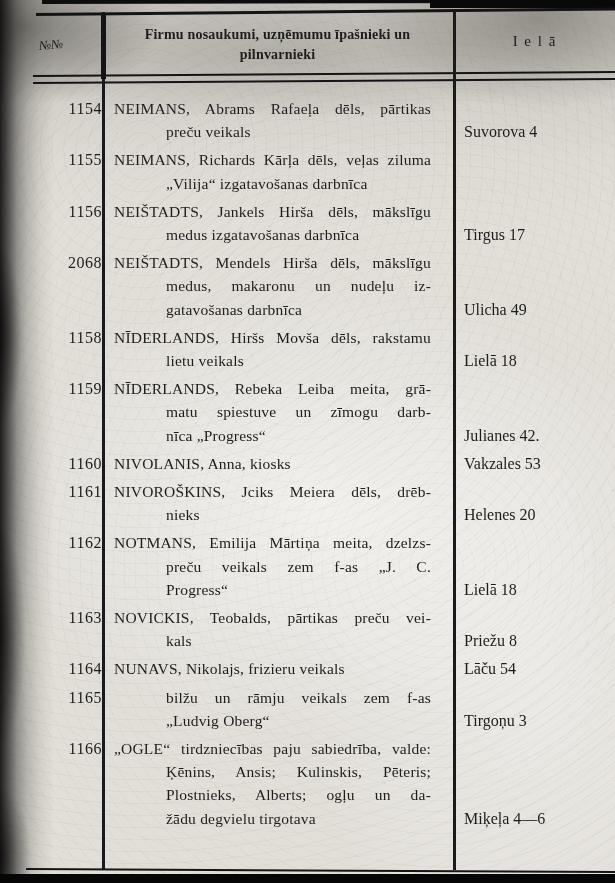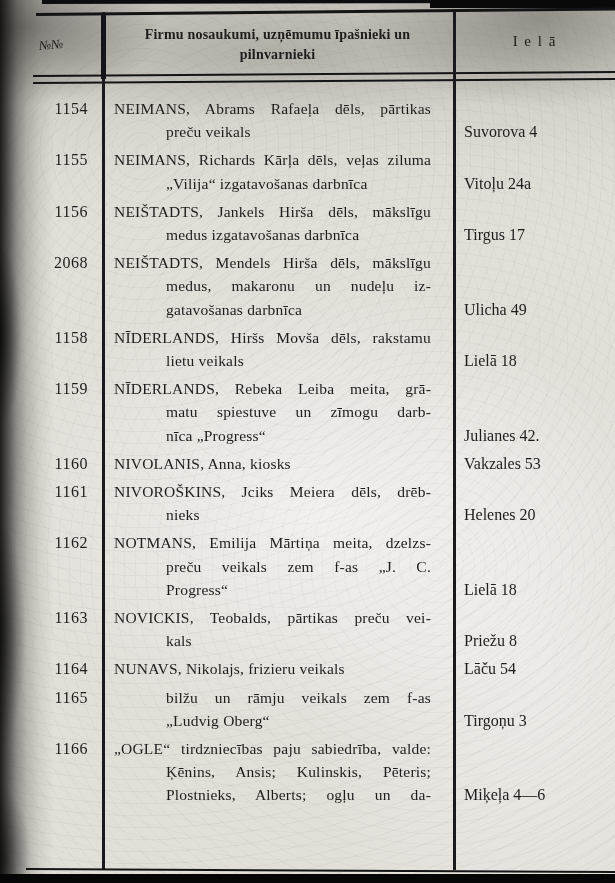--- a/index.html
+++ b/index.html
@@ -47,21 +47,21 @@
   .header  { position:absolute; top:16px; left:0; width:615px; height:58px; display:flex; }
   .h-no    { width:102px; flex:none; display:flex; align-items:center; justify-content:center;
              font-size:13px; font-style:italic; transform:rotate(-5deg); color:#22211f; }
   .h-firm  { width:351px; flex:none; text-align:center; font-weight:bold; font-size:14px;
              line-height:20px; padding-top:9px; letter-spacing:.2px; box-sizing:border-box; }
   .h-street{ flex:1; text-align:center; font-size:15px; letter-spacing:.45em; text-indent:.45em; padding-top:17px; box-sizing:border-box; }
   
   .tbody { position:absolute; top:86px; left:0; right:0; bottom:12px;
            padding-top:11px; display:flex; flex-direction:column; gap:5px; box-sizing:border-box; }
   .row    { display:flex; align-items:stretch; }
-  .c-num  { width:102px; flex:none; text-align:right; padding-right:14px; box-sizing:border-box;
+  .c-num  { width:102px; flex:none; text-align:right; box-sizing:border-box;
             font-size:16px; line-height:23.2px; letter-spacing:.5px; }
   .c-desc { width:351px; flex:none; box-sizing:border-box; padding-left:12px; padding-right:22px; }
   .ln     { line-height:23.2px; font-size:15.5px; letter-spacing:.2px; }
   .ln.cont{ padding-left:52px; }
   .ln.j   { text-align:justify; text-align-last:justify; text-justify:inter-word; }
   .c-addr { flex:1; display:flex; align-items:flex-end; padding-left:11px; box-sizing:border-box;
             font-size:16px; line-height:23.2px; white-space:nowrap; }
 </style>
 </head>
 <body>
@@ -98,23 +98,20 @@
         <div class="c-addr">
           <div>Suvorova 4</div>
         </div>
       </div>
       <div class="row">
         <div class="c-num">1155</div>
         <div class="c-desc">
           <div class="ln j">NEIMANS, Richards Kārļa dēls, veļas ziluma</div>
           <div class="ln cont">„Vilija“ izgatavošanas darbnīca</div>
         </div>
-        <div class="c-addr">
-          <div>Vitoļu 24a</div>
-        </div>
       </div>
       <div class="row">
         <div class="c-num">1156</div>
         <div class="c-desc">
           <div class="ln j">NEIŠTADTS, Jankels Hirša dēls, mākslīgu</div>
           <div class="ln cont">medus izgatavošanas darbnīca</div>
         </div>
         <div class="c-addr">
           <div>Tirgus 17</div>
         </div>
@@ -209,20 +206,21 @@
         <div class="c-addr">
           <div>Tirgoņu 3</div>
         </div>
       </div>
       <div class="row">
         <div class="c-num">1166</div>
         <div class="c-desc">
           <div class="ln j">„OGLE“ tirdzniecības paju sabiedrība, valde:</div>
           <div class="ln cont j">Ķēnins, Ansis; Kulinskis, Pēteris;</div>
           <div class="ln cont j">Plostnieks, Alberts; ogļu un da-</div>
+          <div class="ln cont">žādu degvielu tirgotava</div>
         </div>
         <div class="c-addr">
           <div>Miķeļa 4—6</div>
         </div>
       </div>
     </div>
 
   <div class="hl-bottom"></div>
   <div class="edge-bottom"></div>
 

